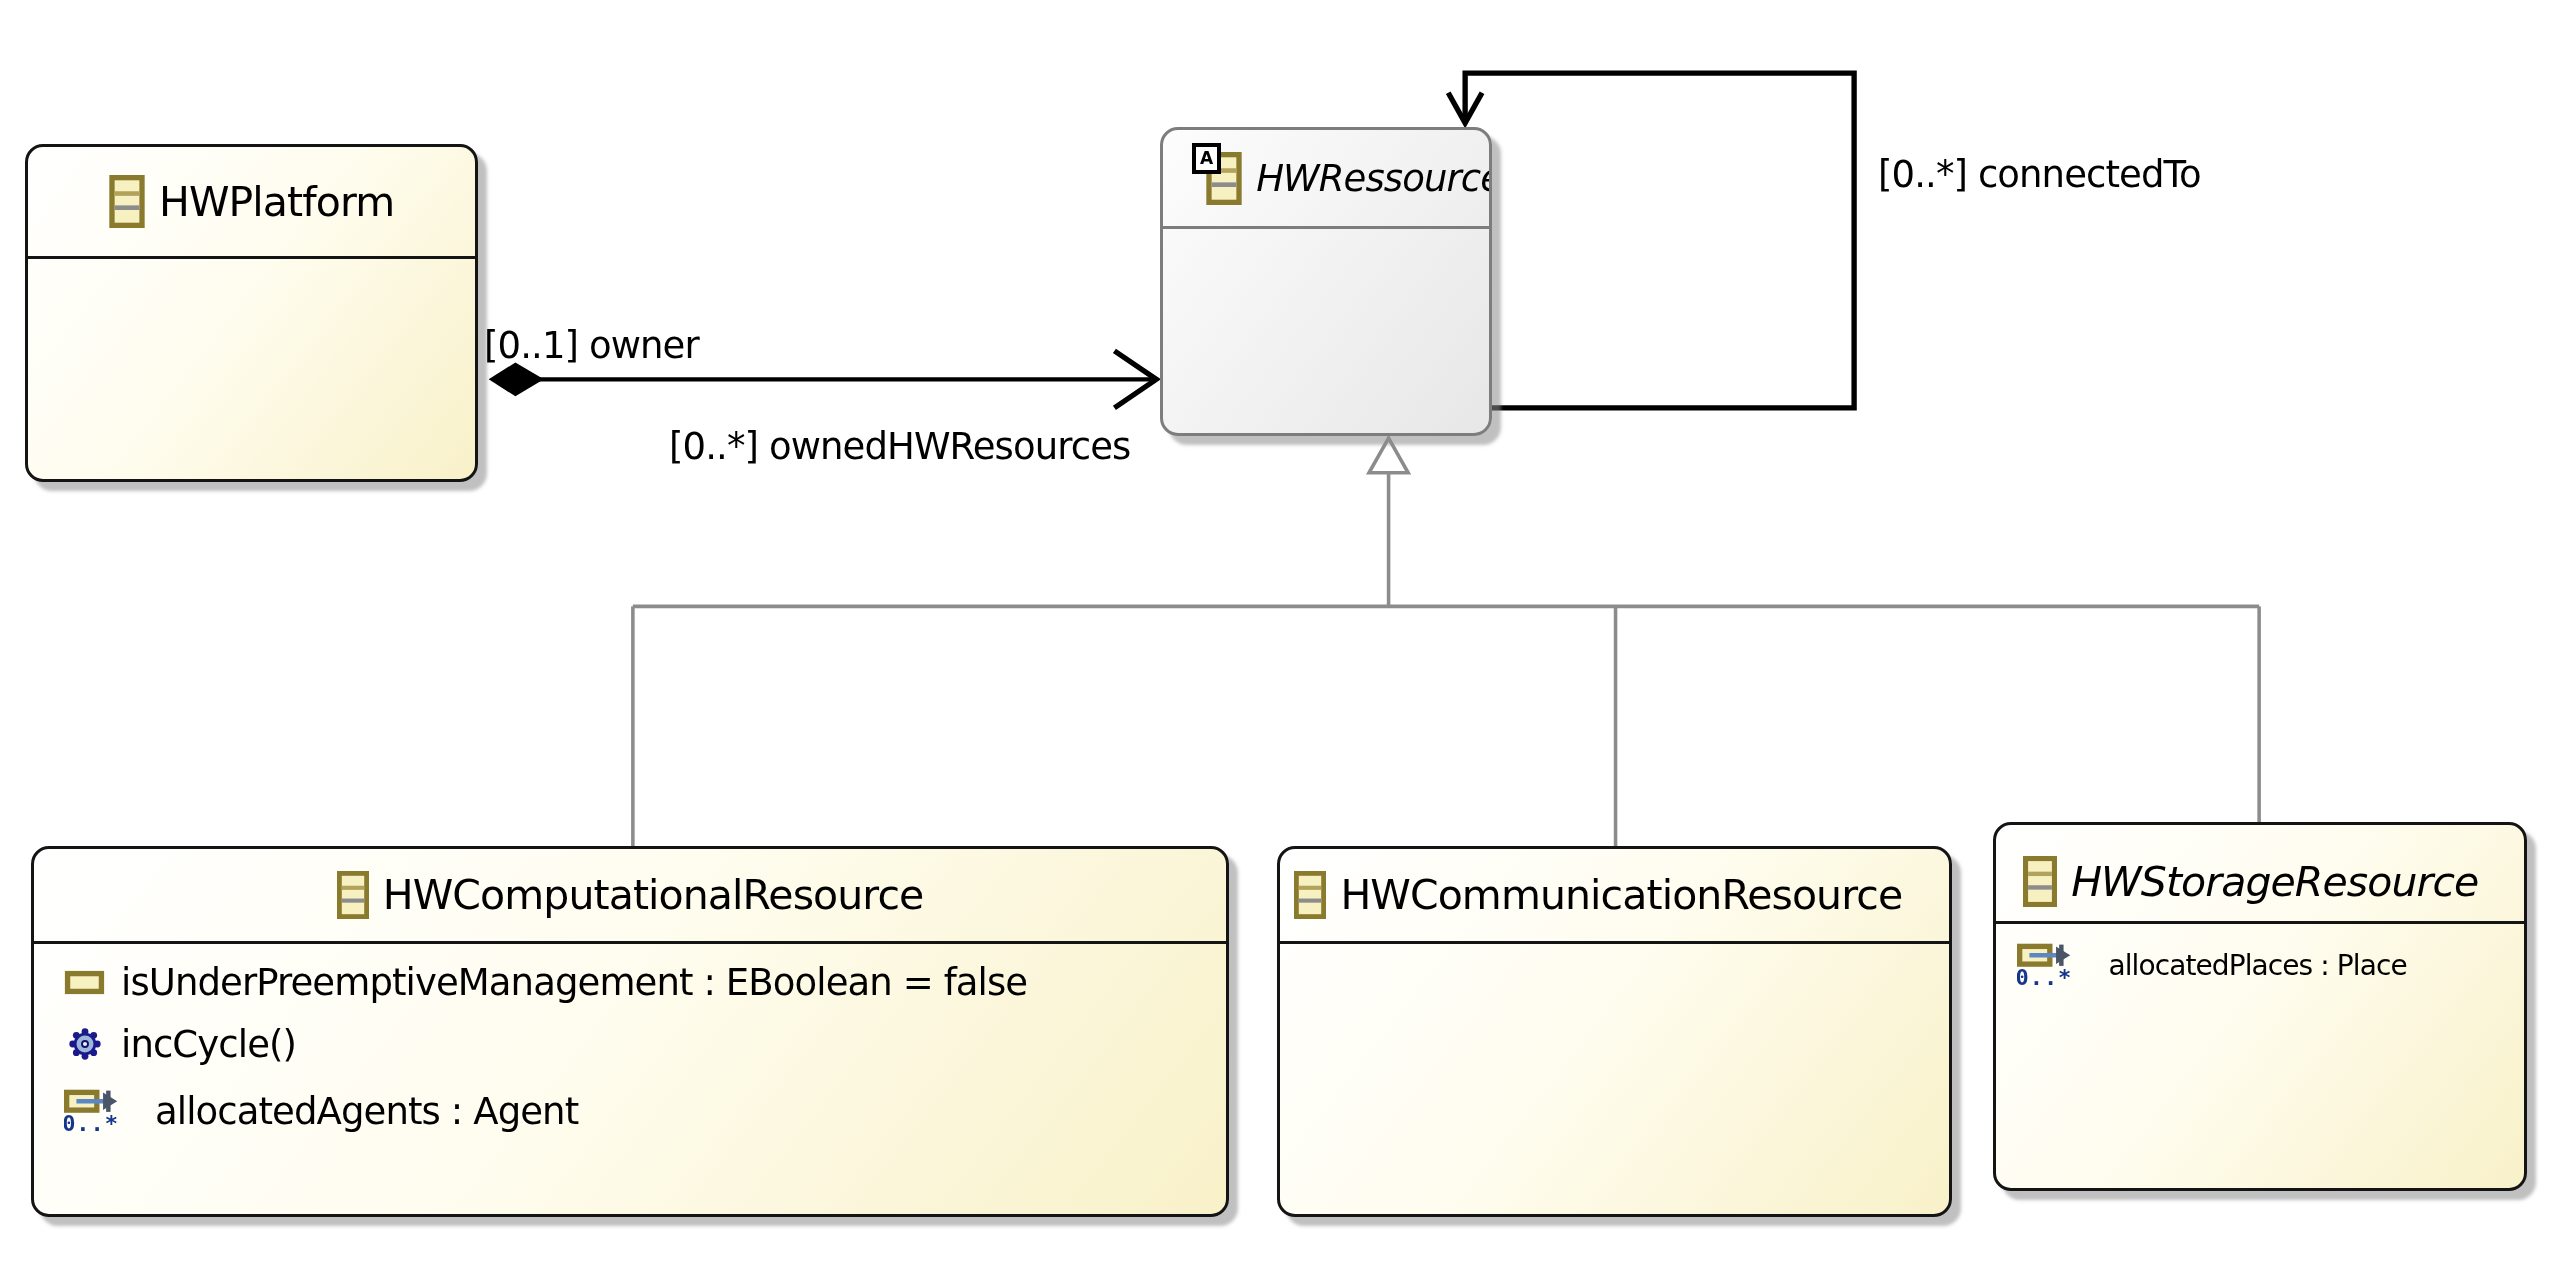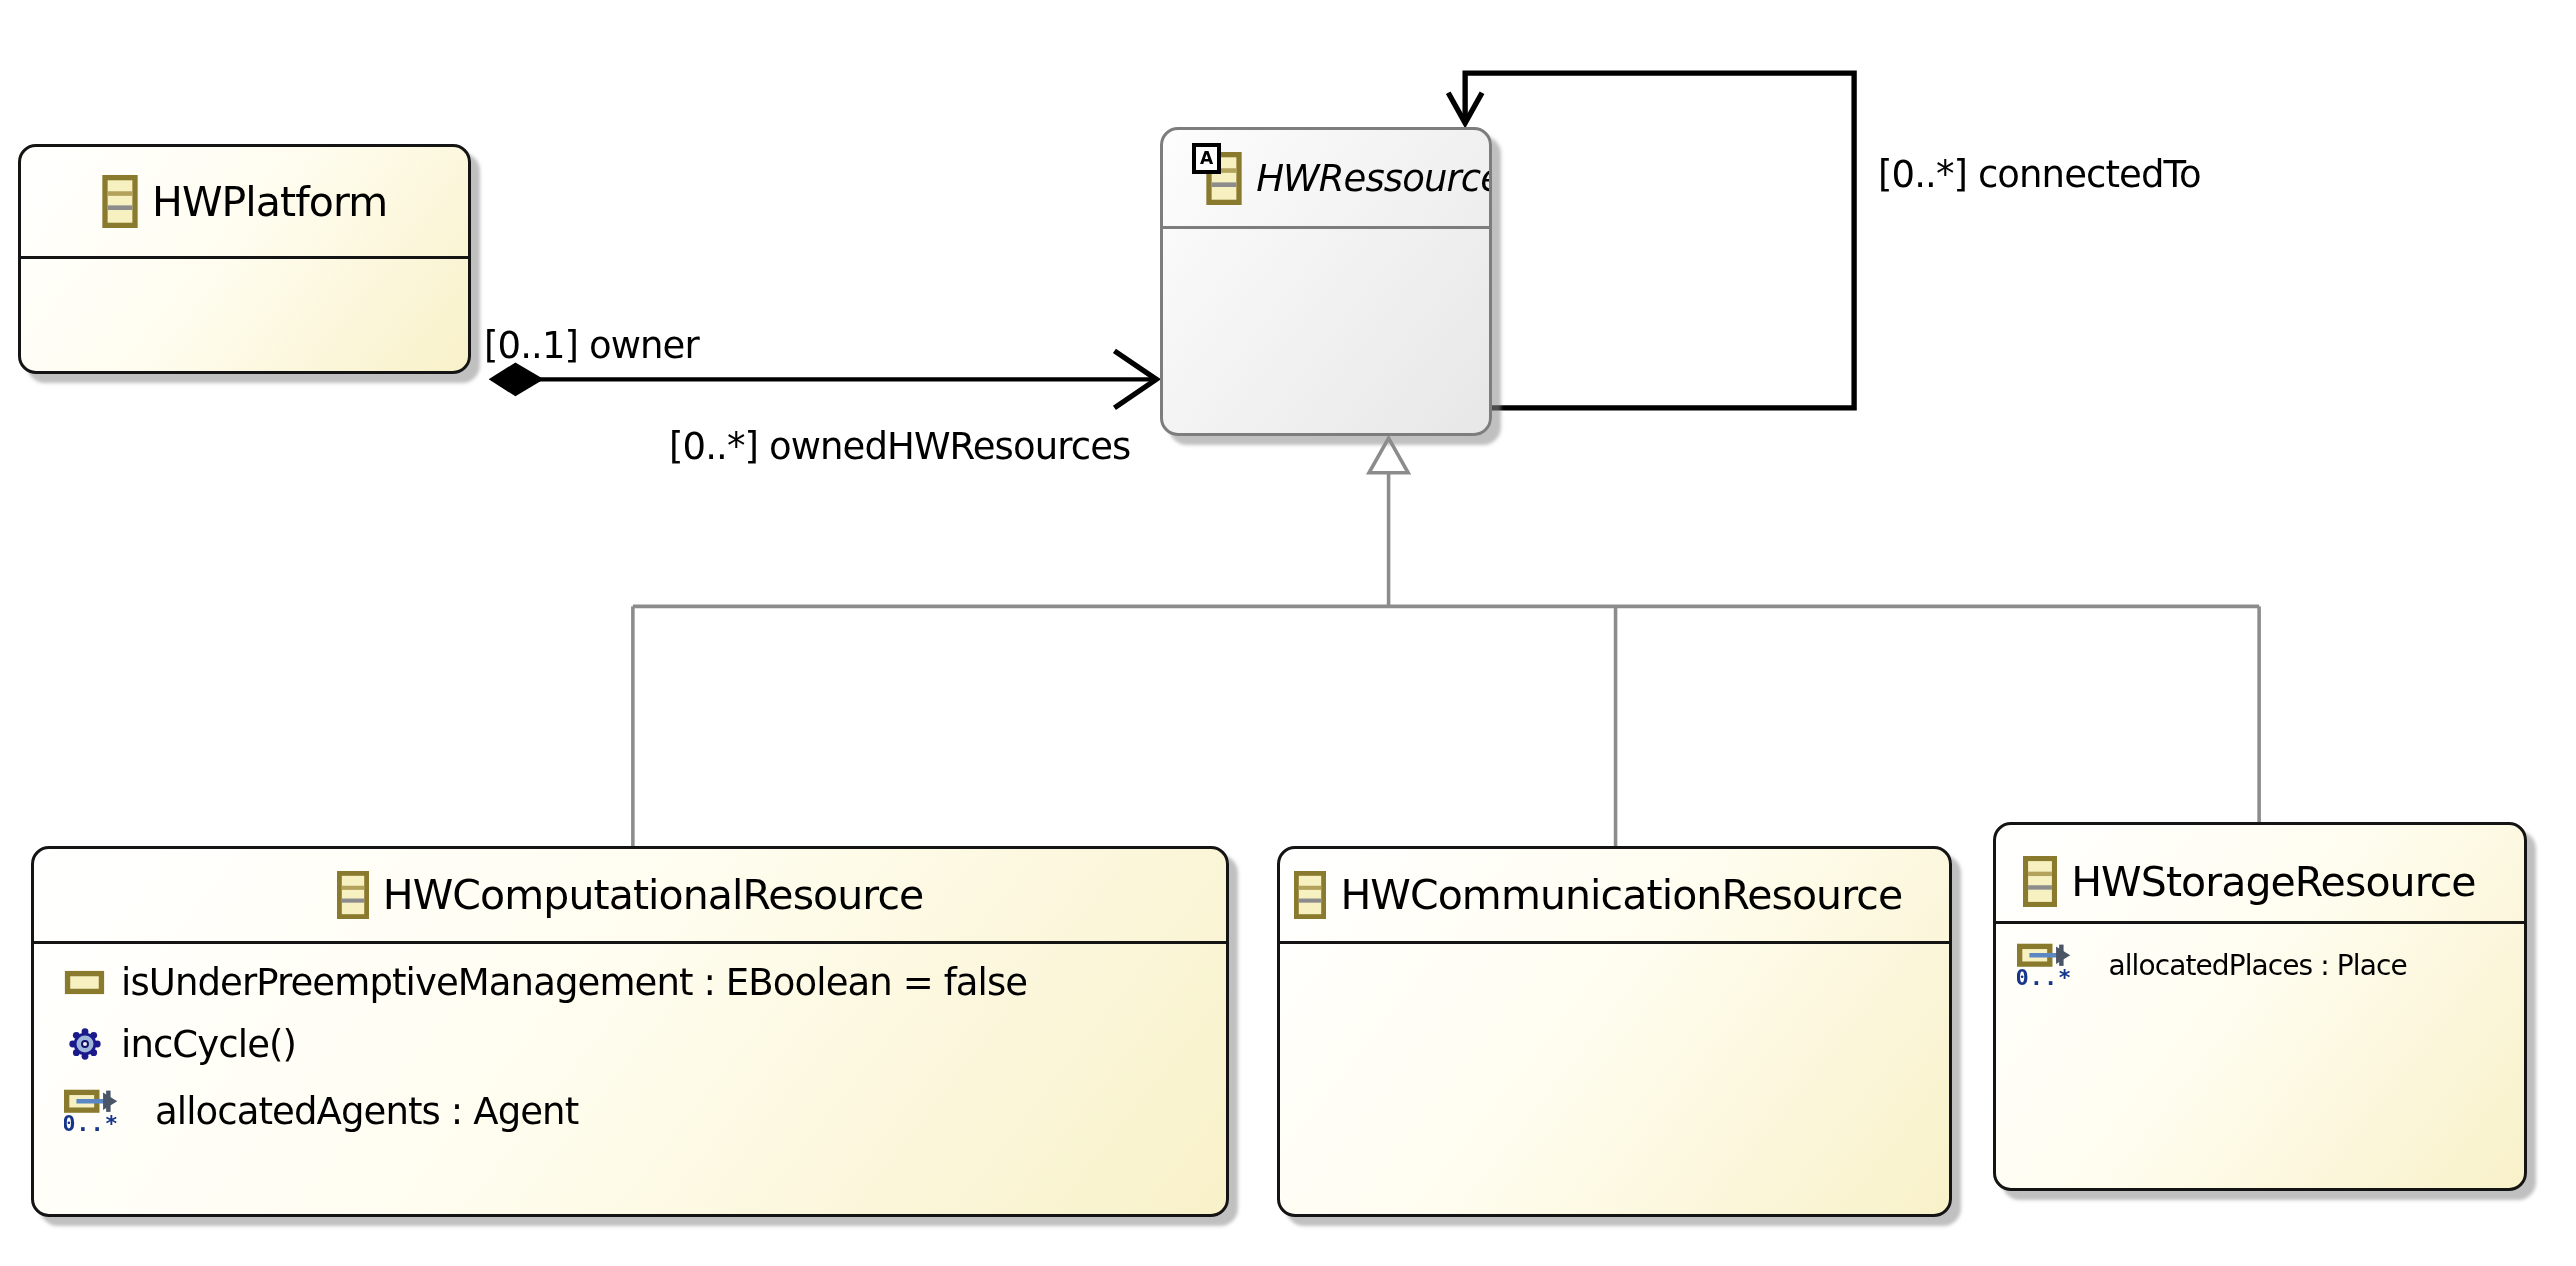--- a/index.html
+++ b/index.html
@@ -76,21 +76,21 @@
       <polygon points="549,426 579,407 611,426 579,445" fill="#000000"></polygon>
       <polyline points="1252,394 1299,426 1252,458" fill="none" stroke="#000000" stroke-width="6"></polyline>
     </g>
 
     <g>
       <polyline points="1676,458 2083,458 2083,82 1646,82 1646,132" fill="none" stroke="#000000" stroke-width="6"></polyline>
       <polyline points="1627,104 1646,138 1665,104" fill="none" stroke="#000000" stroke-width="6"></polyline>
     </g>
   </svg>
 
-  <div class="cls" style="left:18px;top:144px;width:453px;height:230px;">
+  <div class="cls" style="left:25px;top:144px;width:453px;height:338px;">
     <div class="hdr" style="height:109px">
       <span class="iconwrap">
         <svg width="36" height="53" viewBox="0 0 20 30">
           <rect x="1.5" y="1.5" width="17" height="27" fill="#f7f1c2" stroke="#8a7a2e" stroke-width="3"></rect>
           <line x1="3" y1="10.5" x2="17" y2="10.5" stroke="#b3a25c" stroke-width="2.6"></line>
           <line x1="3" y1="18.5" x2="17" y2="18.5" stroke="#8c8c8c" stroke-width="2.6"></line>
         </svg>
       </span>
       <span class="title">HWPlatform</span>
     </div>
@@ -179,21 +179,21 @@
           <line x1="3" y1="18.5" x2="17" y2="18.5" stroke="#8c8c8c" stroke-width="2.6"></line>
         </svg>
       </span>
       <span class="title">HWCommunicationResource</span>
     </div>
     <div class="sep" style="top:92px"></div>
     <div></div>
   </div>
 
   <div class="cls" style="left:1993px;top:822px;width:534px;height:369px;">
-    <div class="hdr left" style="height:113px;padding-left:27px;">
+    <div class="hdr left" style="height:113px;padding-left:27px;font-style:italic;">
       <span class="iconwrap">
         <svg width="34" height="51" viewBox="0 0 20 30">
           <rect x="1.5" y="1.5" width="17" height="27" fill="#f7f1c2" stroke="#8a7a2e" stroke-width="3"></rect>
           <line x1="3" y1="10.5" x2="17" y2="10.5" stroke="#b3a25c" stroke-width="2.6"></line>
           <line x1="3" y1="18.5" x2="17" y2="18.5" stroke="#8c8c8c" stroke-width="2.6"></line>
         </svg>
       </span>
       <span class="title">HWStorageResource</span>
     </div>
     <div class="sep" style="top:96px"></div>

